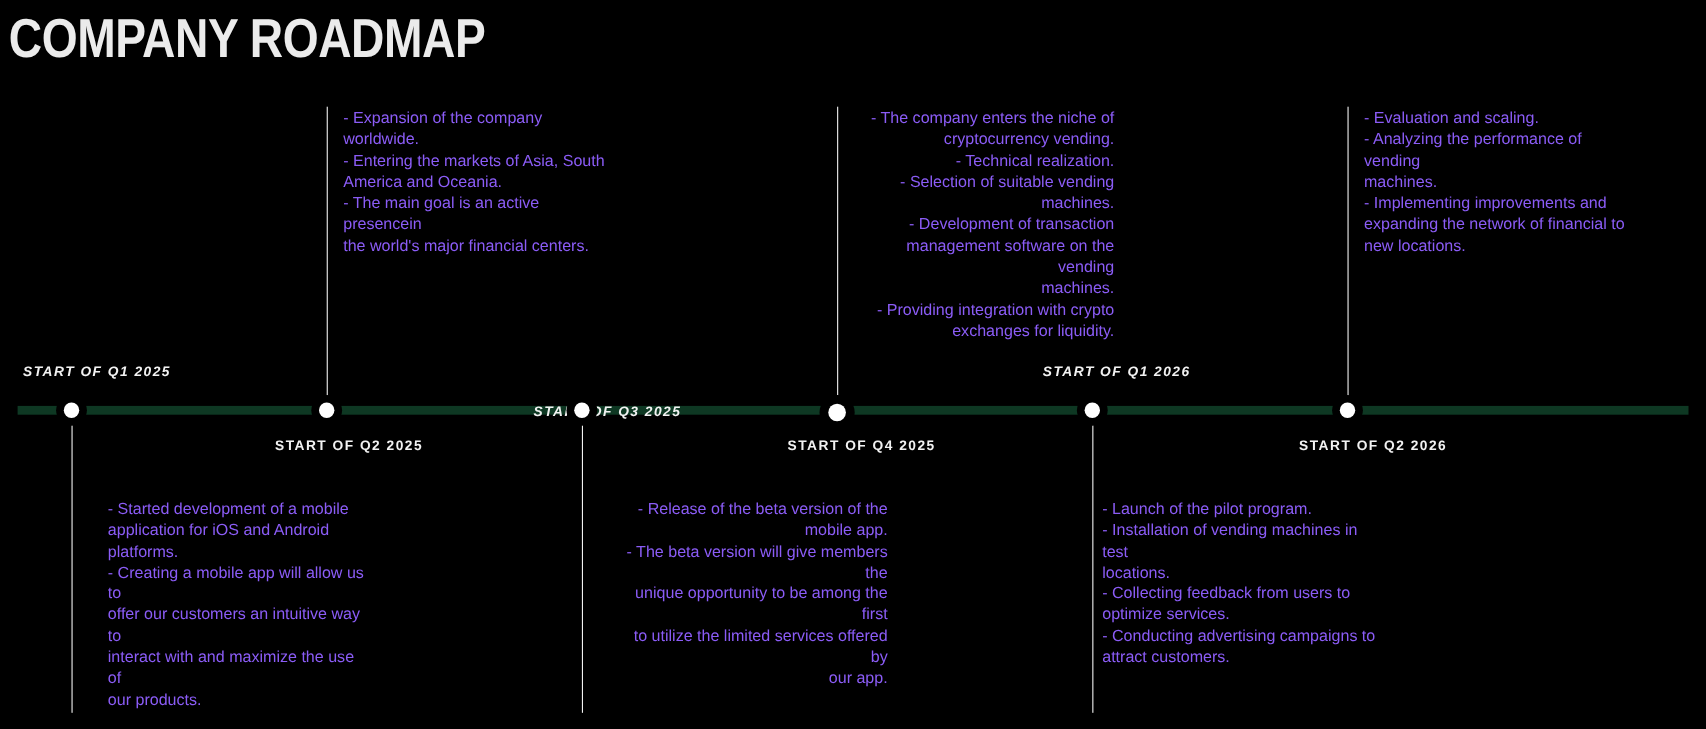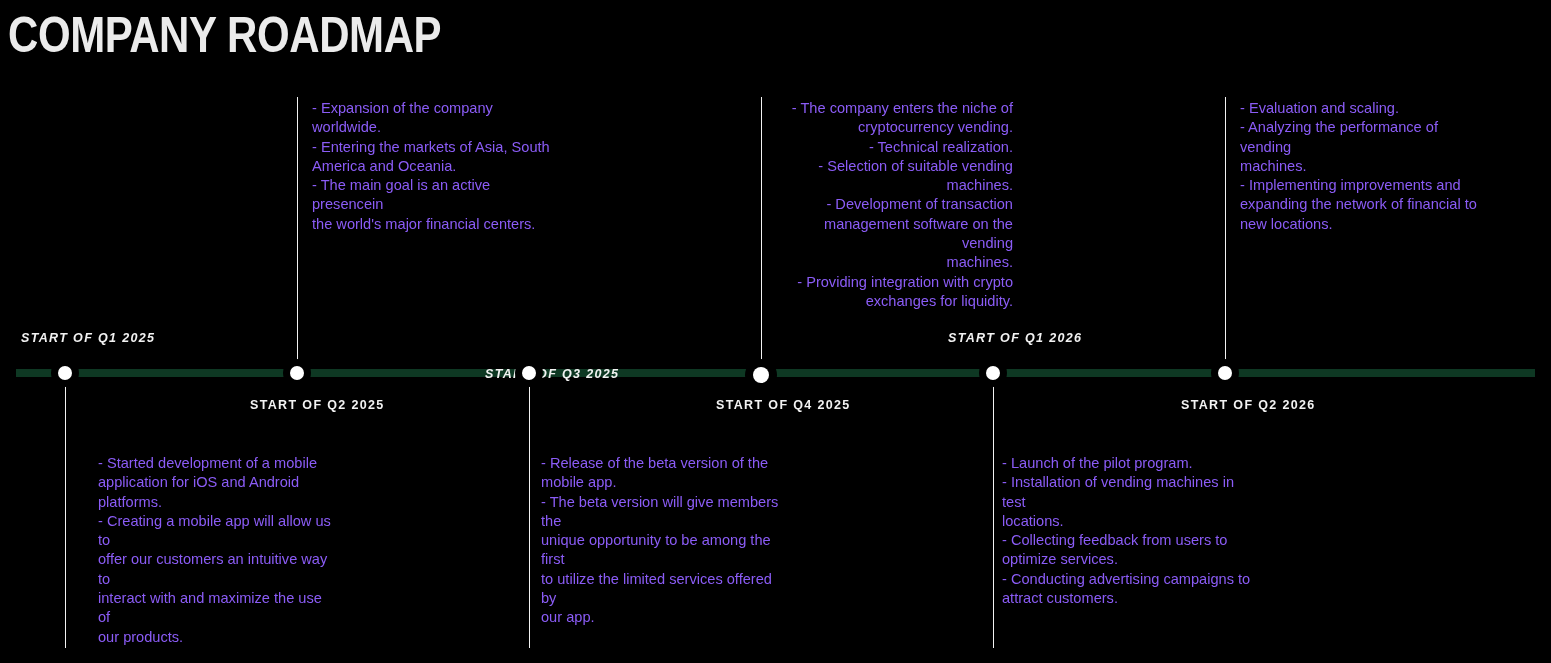--- a/index.html
+++ b/index.html
@@ -156,21 +156,21 @@
 - The main goal is an active presencein
 the world's major financial centers.</div>
   </div>
 
   <div class="milestone" style="left:529px;">
     <div class="connector" style="top:386px; height:262px;"></div>
     <div class="marker">
         <span class="dot"></span>
       </div>
     <div class="milestone-label above" style="left:-44px;margin-top:36px;">START OF Q3 2025</div>
-    <div class="detail-text" style="left:12px; top:454px; width:250px;">- Release of the beta version of the
+    <div class="detail-text" style="left:28px; top:454px; width:250px;text-align:right;">- Release of the beta version of the
 mobile app.
 - The beta version will give members the
 unique opportunity to be among the first
 to utilize the limited services offered by
 our app.</div>
   </div>
 
   <div class="milestone" style="left:761px;">
     <div class="connector" style="top:97px; height:266px;"></div>
     <div class="marker big">

